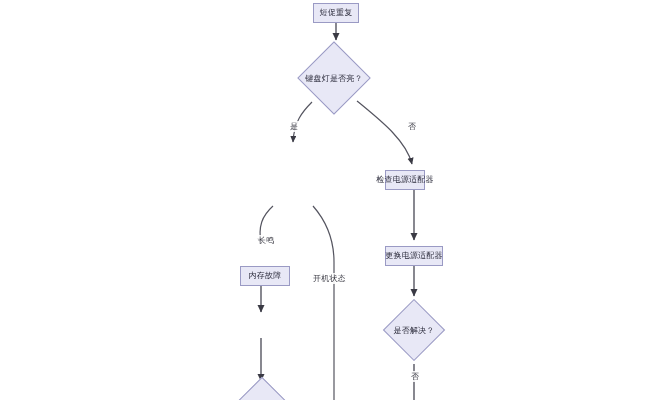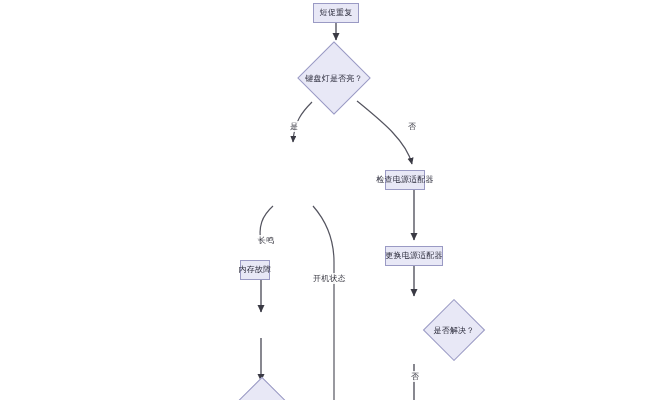--- a/index.html
+++ b/index.html
@@ -112,30 +112,30 @@
 
     <path d="M261,338 L261,381" stroke="#555560" stroke-width="1.4" fill="none" marker-end="url(#arrow)"></path>
   </svg>
 
   <div class="node rect" style="left:313px; top:3px; width:46px; height:20px;">短促重复</div>
 
   <div class="node rect" style="left:385px; top:170px; width:40px; height:20px;">检查电源适配器</div>
 
   <div class="node rect" style="left:385px; top:246px; width:58px; height:20px;font-family:Liberation Mono, monospace;">更换电源适配器</div>
 
-  <div class="node rect" style="left:240px; top:260px; width:30px; height:20px;">内存故障</div>
+  <div class="node rect" style="left:240px; top:266px; width:50px; height:20px;">内存故障</div>
 
 
   <div class="diamond-wrap" style="left:308px; top:52px; width:52px; height:52px;">
     <div class="diamond-shape"></div>
     <div class="diamond-label">键盘灯是否亮？</div>
   </div>
 
 
-  <div class="diamond-wrap" style="left:392px; top:308px; width:44px; height:44px;margin-left:40px;">
+  <div class="diamond-wrap" style="left:392px; top:308px; width:44px; height:44px;">
     <div class="diamond-shape"></div>
     <div class="diamond-label">是否解决？</div>
   </div>
 
   <div class="diamond-wrap" style="left:242px; top:385px; width:40px; height:40px;">
     <div class="diamond-shape"></div>
     <div class="diamond-label"></div>
   </div>
 
   <div class="edge-label" style="left:289px; top:121px;">是</div>

